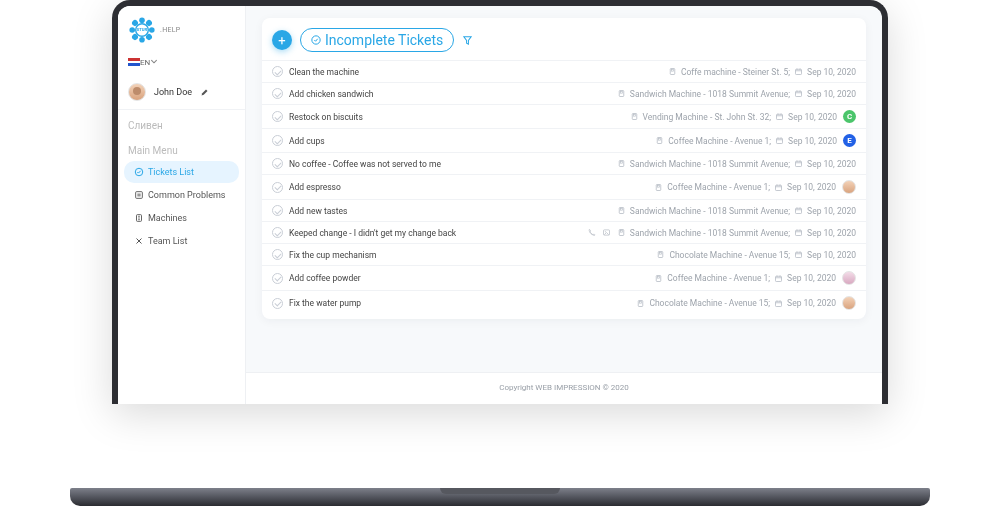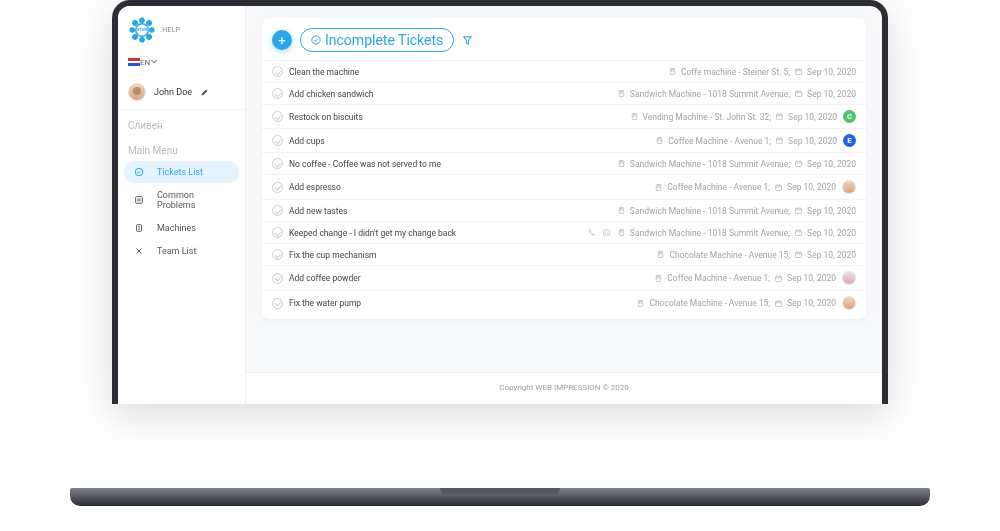--- a/index.html
+++ b/index.html
@@ -46,21 +46,21 @@
     .brand { display: flex; align-items: center; gap: 4px; padding: 10px 10px 6px; }
     .brand svg { width: 28px; height: 28px; }
     .brand-text { font-size: 7px; color: #888; letter-spacing: .3px; }
     .lang { display: flex; align-items: flex-start; padding: 0 10px 8px; color: #666; font-size: 8px; margin-top: 8px; }
     .flag { width: 12px; height: 8px; background: linear-gradient(#c33 0 33%, #fff 33% 66%, #25c 66%); }
     .user-row { display: flex; align-items: center; gap: 8px; padding: 8px 10px; border-bottom: 1px solid #f0f2f5; }
     .avatar-sm { width: 18px; height: 18px; border-radius: 50%; background: linear-gradient(#f3d2b8,#d9a37e); border:1px solid #e4e4e4; position:relative; overflow:hidden; }
     .avatar-sm::after { content:""; position:absolute; top:3px; left:4px; width:8px; height:8px; border-radius:50%; background:#bd8c6b; }
     .user-name { color:#333; }
     .nav-section-label { padding: 10px 10px 4px; color:#bbb; font-size:10px; }
-    .nav-item { display:flex; align-items:center; gap:13px; padding:6px 10px; color:#555; cursor:pointer; border-radius:10px; margin:1px 6px; }
+    .nav-item { display:flex; align-items:center; gap:4px; padding:6px 10px; color:#555; cursor:pointer; border-radius:10px; margin:1px 6px; }
     .nav-item.active { background:#e6f4ff; color:#2aa7e6; }
     .nav-icon { width:10px; height:10px; display:inline-flex; align-items:center; justify-content:center; }
 
     .main { flex:1; display:flex; flex-direction:column; min-width:0; }
     .content { flex:1; padding:12px 16px 0; overflow:hidden; }
     .panel { background:#fff; border-radius:8px; box-shadow:0 2px 10px rgba(10,30,60,0.05); padding:6px 0 4px; }
     .toolbar { display:flex; align-items:center; gap:8px; padding:4px 10px 8px; }
     .add-btn { width:20px; height:20px; border-radius:50%; background:#2aa7e6; color:#fff; display:flex; align-items:center; justify-content:center; font-size:13px; box-shadow:0 2px 6px rgba(42,167,230,.4); cursor:pointer; }
     .pill { border:1px solid #2aa7e6; color:#2aa7e6; border-radius:12px; padding:3px 10px; font-size:14px; display:flex; align-items:center; gap:4px; cursor:pointer; }
     .filter-icon { color:#2aa7e6; font-size:10px; cursor:pointer; }

